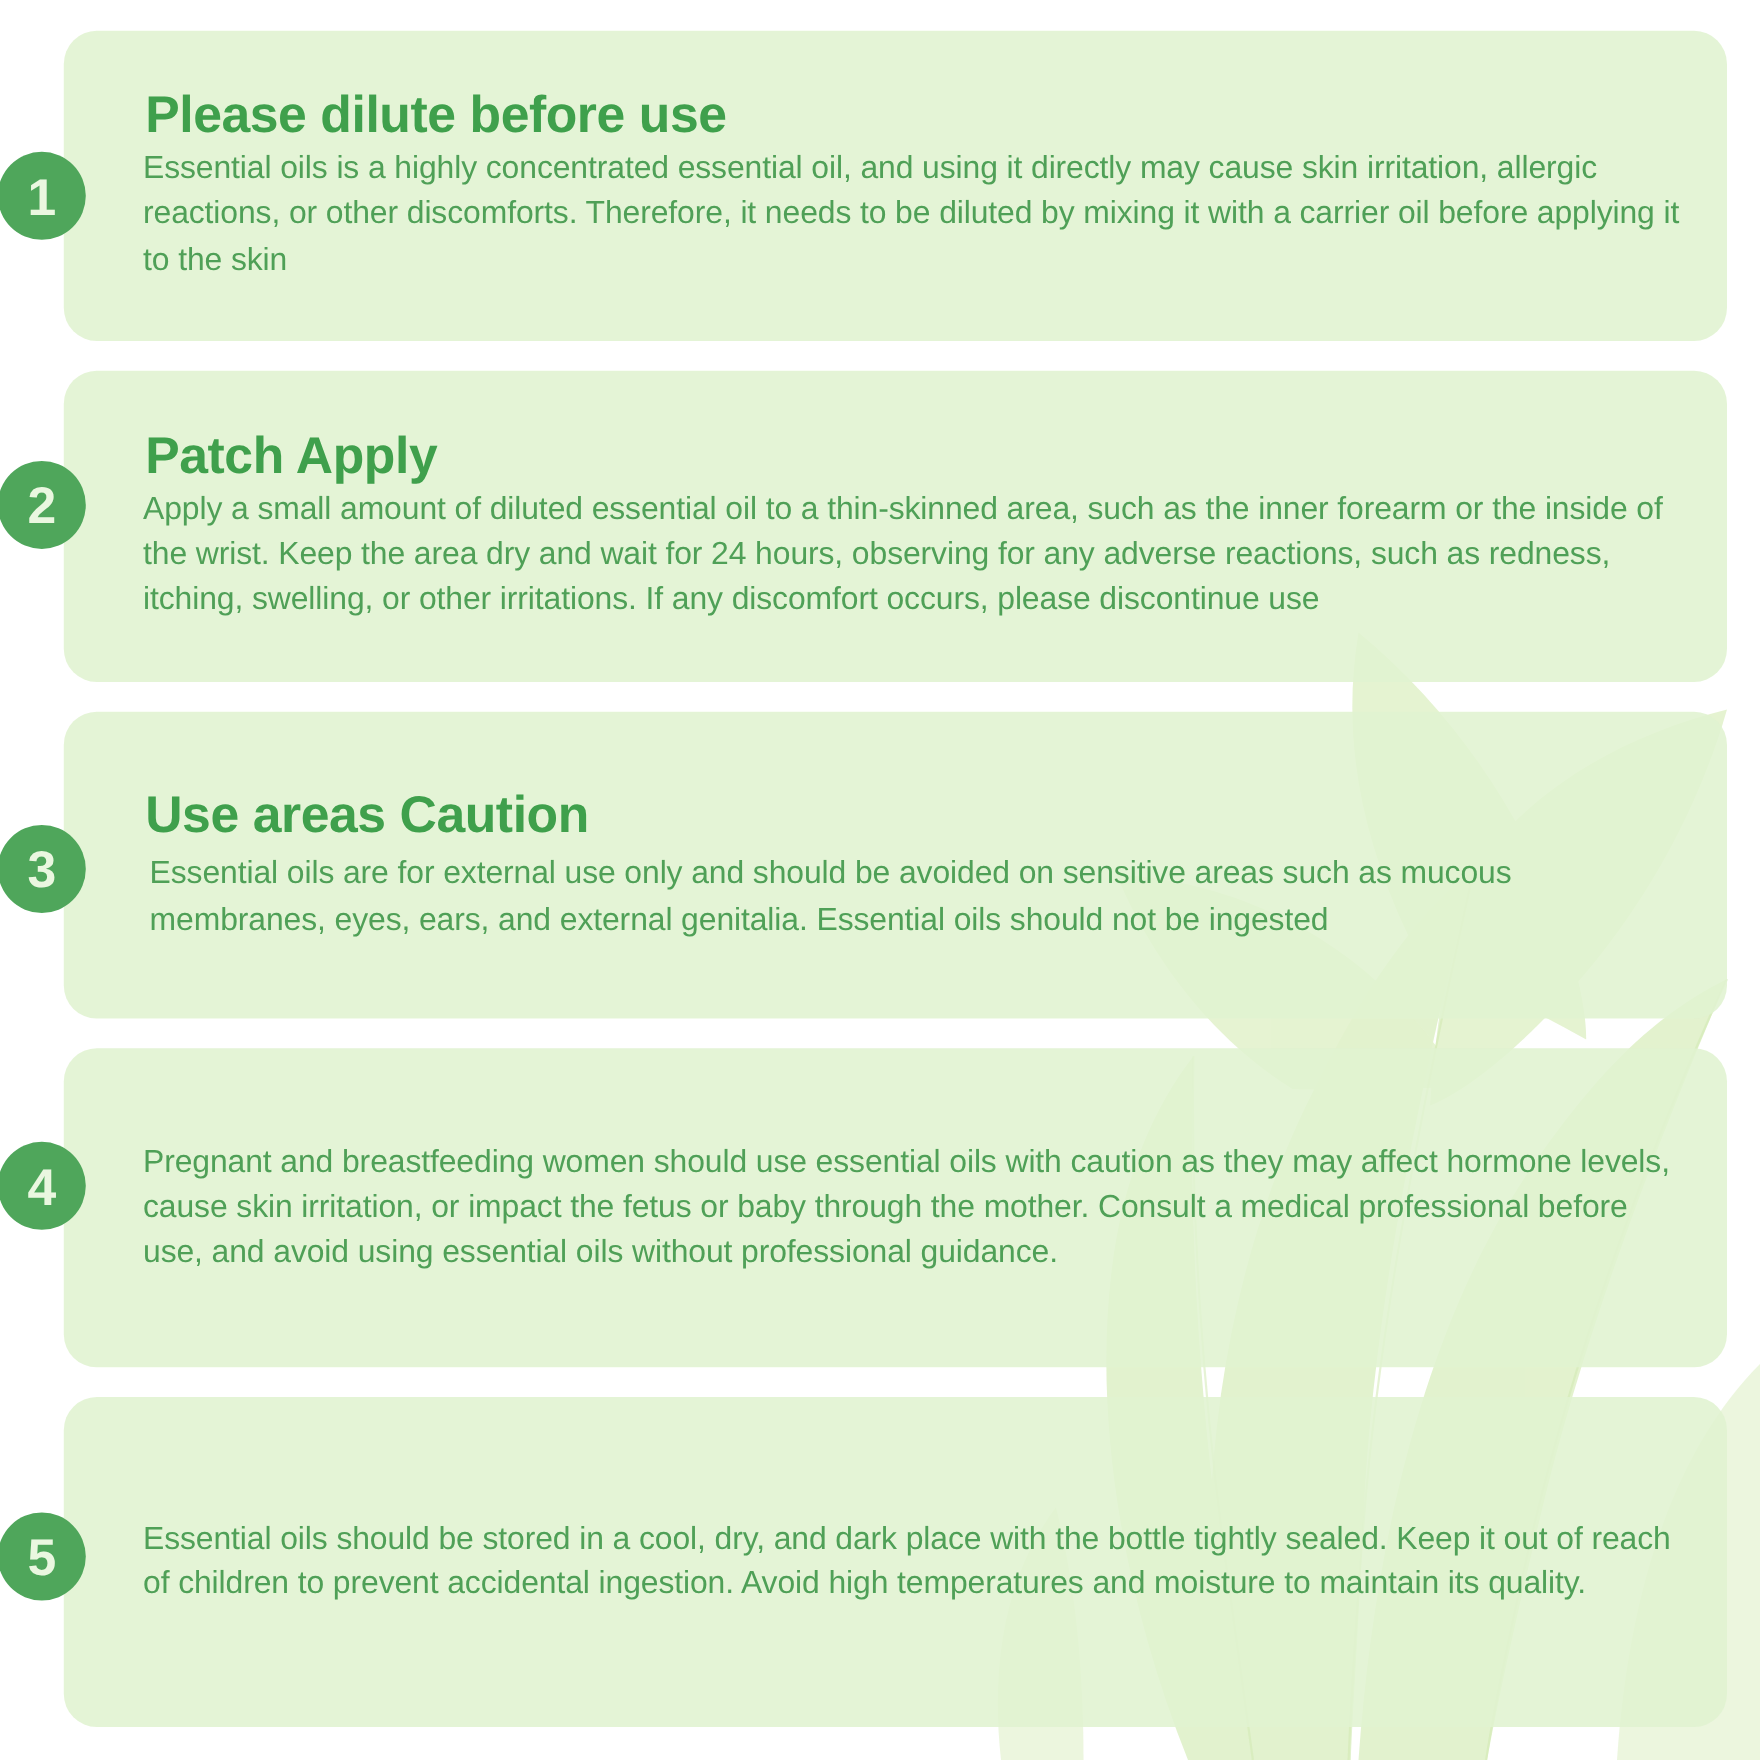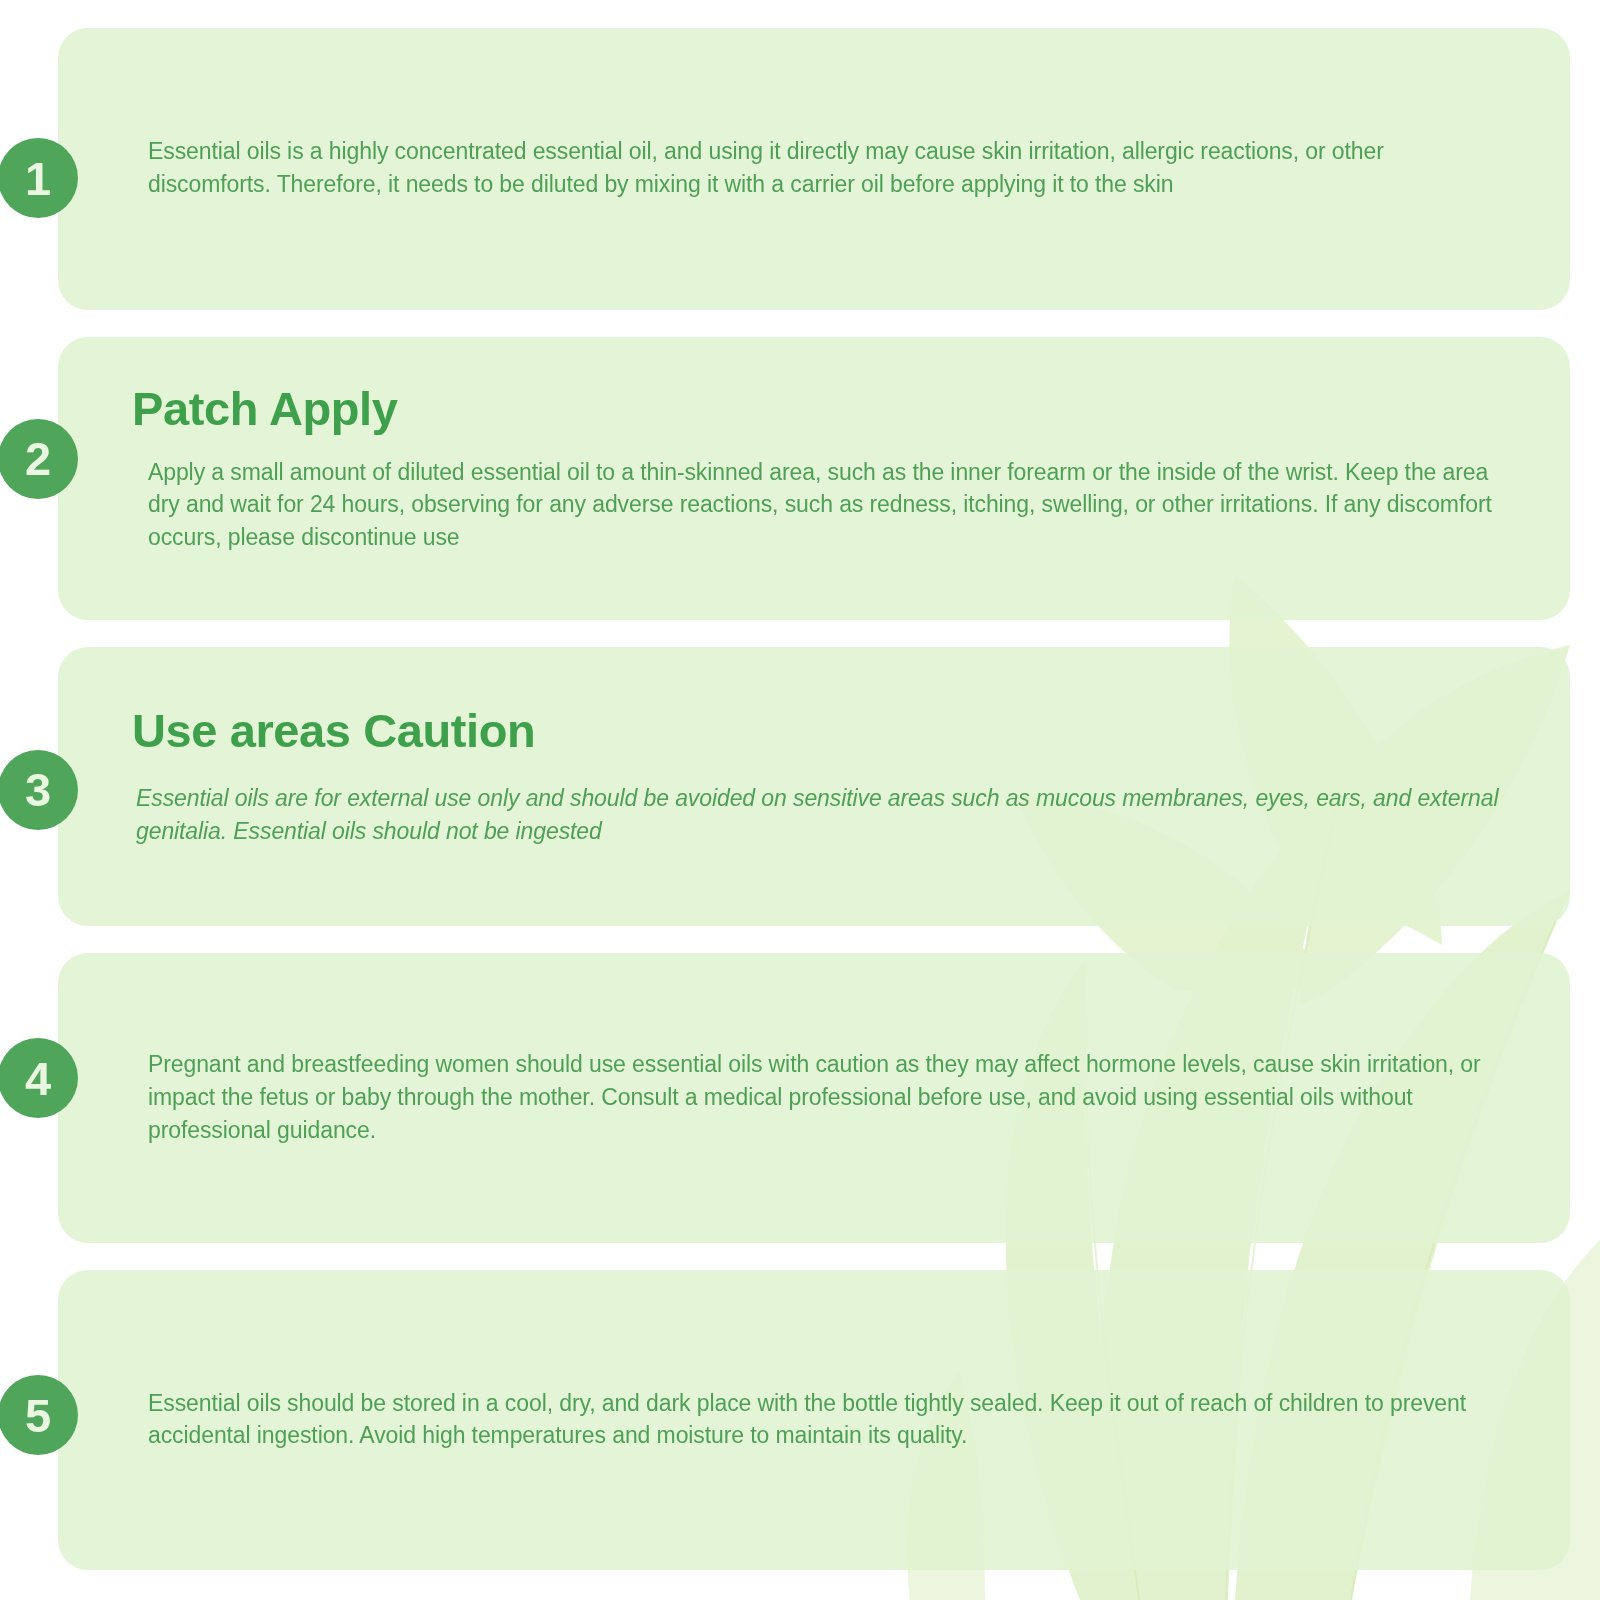--- a/index.html
+++ b/index.html
@@ -100,28 +100,28 @@
     font-weight: bold;
     font-size: 47px;
     line-height: 1.12;
     letter-spacing: -0.4px;
     margin: 0 0 2px 2px;
     white-space: nowrap;
   }
 
   .card-body {
     color: #4fa057;
-    font-size: 23px;
+    font-size: 29px;
     line-height: 1.42;
-    margin: 18px;
+    margin: 0;
     letter-spacing: -0.1px;
   }
 
   .card.c3 .card-title { margin-bottom: 6px; }
-  .card.c3 .card-body { margin-left: 6px; line-height: 1.45; font-style: italic; }
+  .card.c3 .card-body { margin-left: 6px; line-height: 1.45; }
   .card.c5 .card-body { line-height: 1.4; }
   .card.c1 .card-body { line-height: 1.44; }
 </style>
 </head>
 <body>
 
 <div id="page">
 
   <svg id="leaf-watermark" viewBox="0 0 820 1050" preserveAspectRatio="none" aria-hidden="true">
     <g fill="#d9eebe" opacity="0.75">
@@ -142,20 +142,21 @@
       <path d="M560 240 C520 420 475 640 460 830 C452 930 448 1000 446 1050"></path>
       <path d="M790 340 C720 490 655 670 615 835 C592 935 578 1005 571 1050"></path>
       <path d="M305 410 C302 560 315 730 334 868 C345 950 354 1012 359 1050"></path>
     </g>
   </svg>
 
   <div id="cards">
 
     <div class="card c1">
       <div class="badge">1</div>
+      <div class="card-title">Please dilute before use</div>
       <div class="card-body">Essential oils is a highly concentrated essential oil, and using it directly may cause skin irritation, allergic reactions, or other discomforts. Therefore, it needs to be diluted by mixing it with a carrier oil before applying it to the skin</div>
     </div>
 
     <div class="card c2">
       <div class="badge">2</div>
       <div class="card-title">Patch Apply</div>
       <div class="card-body">Apply a small amount of diluted essential oil to a thin-skinned area, such as the inner forearm or the inside of the wrist. Keep the area dry and wait for 24 hours, observing for any adverse reactions, such as redness, itching, swelling, or other irritations. If any discomfort occurs, please discontinue use</div>
     </div>
 
     <div class="card c3">

